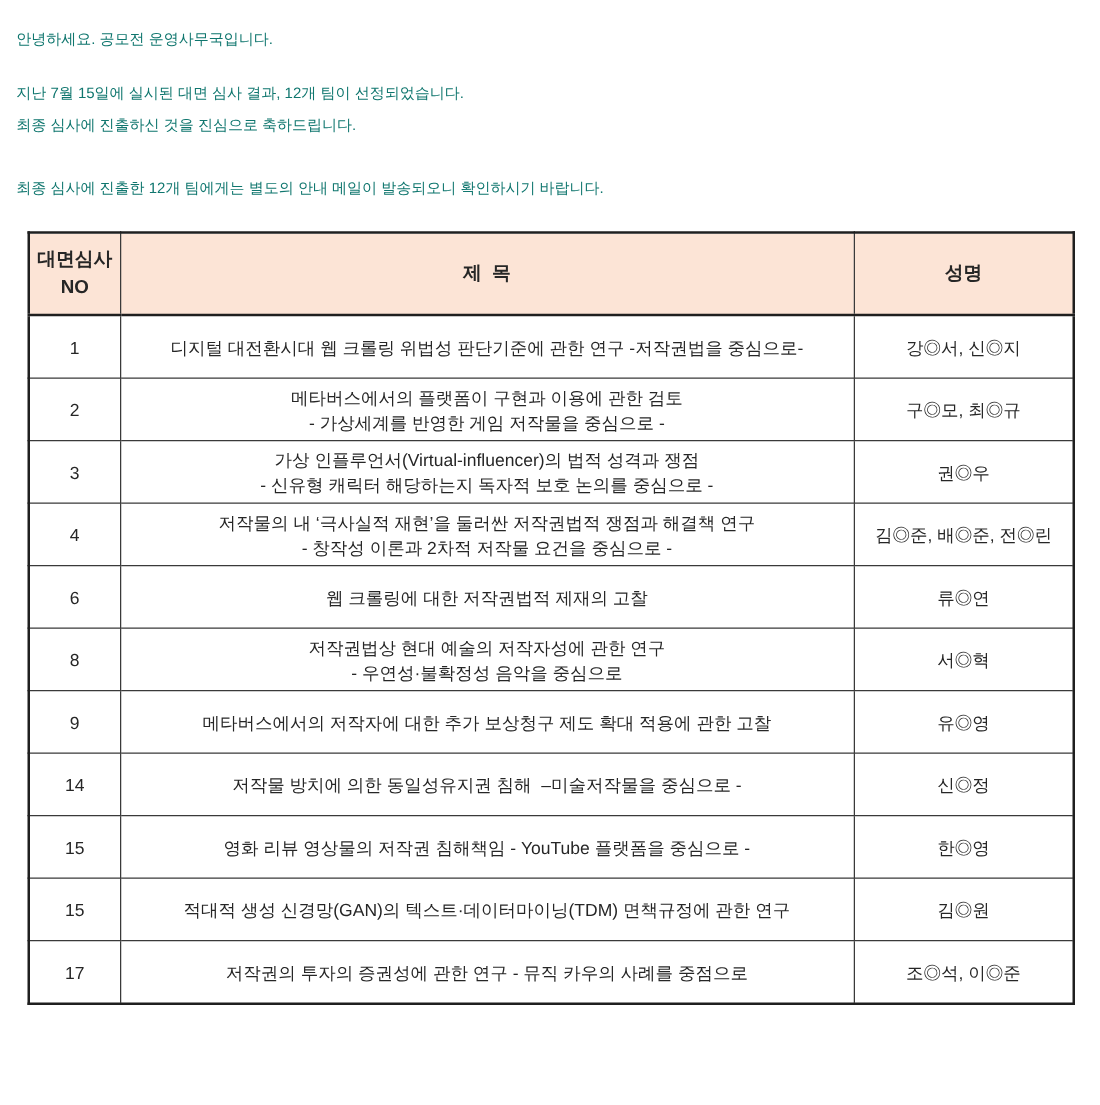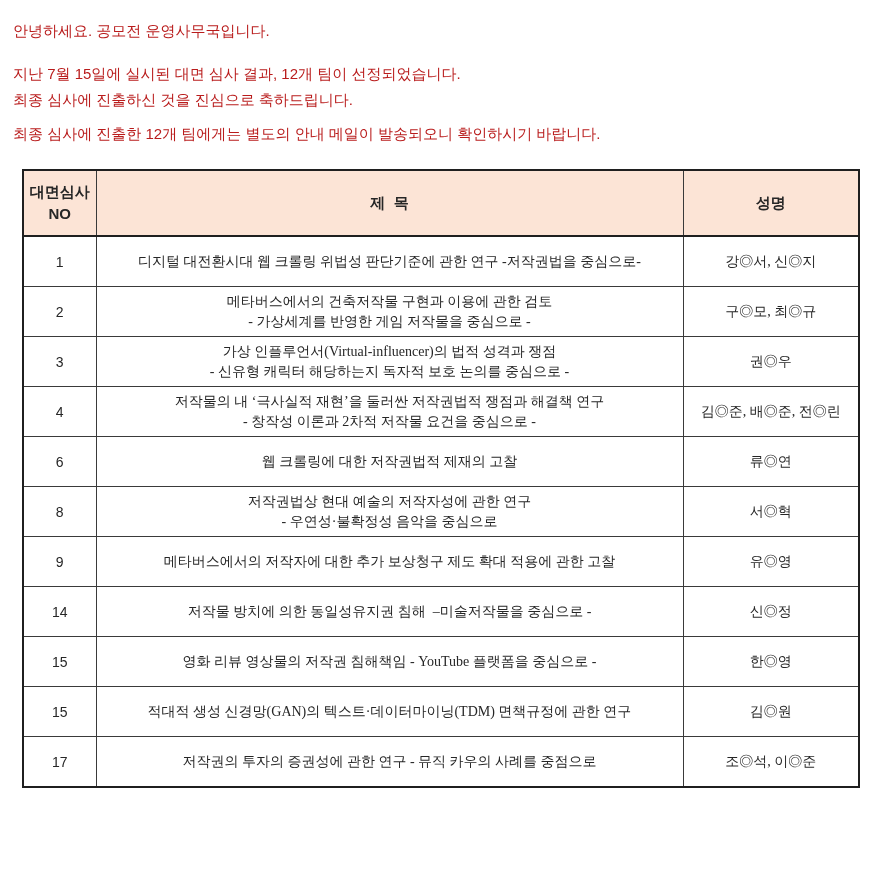--- a/index.html
+++ b/index.html
@@ -13,29 +13,29 @@
   }
   .page {
     width: 880px;
     height: 884px;
     position: relative;
     background: #ffffff;
   }
   .intro {
     padding-left: 13px;
     padding-right: 13px;
-    color: #b91c1c;
-    font-size: 15px;
+    color: #0f766e;
+    font-size: 12px;
     line-height: 18px;
   }
   .intro p { margin: 0; }
   .intro .greeting { padding-top: 22px; }
   .intro .l1 { margin-top: 25px; }
   .intro .l2 { margin-top: 8px; }
-  .intro .l3 { margin-top: 16px; }
+  .intro .l3 { margin-top: 32px; }
 
   table.results {
     border-collapse: collapse;
     table-layout: fixed;
     margin: 26px 0 0 22px;
     width: 836px;
     border: 2px solid #1f1f1f;
     font-size: 14px;
     color: #262626;
   }
@@ -58,21 +58,20 @@
     white-space: pre;
     line-height: 22px;
     border-bottom: 2px solid #1f1f1f;
   }
   table.results tbody td {
     height: 45px;
     line-height: 20px;
   }
   td.cell-title, td.cell-names {
     white-space: pre-wrap;
-    font-family: Liberation Serif, serif;
   }
 </style>
 </head>
 <body>
 
 <div class="page">
 
   <div class="intro">
     <p class="greeting">안녕하세요. 공모전 운영사무국입니다.</p>
     <p class="l1">지난 7월 15일에 실시된 대면 심사 결과, 12개 팀이 선정되었습니다.</p>
@@ -95,21 +94,21 @@
       </tr>
     </thead>
     <tbody>
       <tr>
         <td class="cell-no">1</td>
         <td class="cell-title">디지털 대전환시대 웹 크롤링 위법성 판단기준에 관한 연구 -저작권법을 중심으로-</td>
         <td class="cell-names">강◎서, 신◎지</td>
       </tr>
       <tr>
         <td class="cell-no">2</td>
-        <td class="cell-title">메타버스에서의 건축저작물 구현과 이용에 관한 검토
+        <td class="cell-title">메타버스에서의 플랫폼이 구현과 이용에 관한 검토
 - 가상세계를 반영한 게임 저작물을 중심으로 -</td>
         <td class="cell-names">구◎모, 최◎규</td>
       </tr>
       <tr>
         <td class="cell-no">3</td>
         <td class="cell-title">가상 인플루언서(Virtual-influencer)의 법적 성격과 쟁점
 - 신유형 캐릭터 해당하는지 독자적 보호 논의를 중심으로 -</td>
         <td class="cell-names">권◎우</td>
       </tr>
       <tr>

